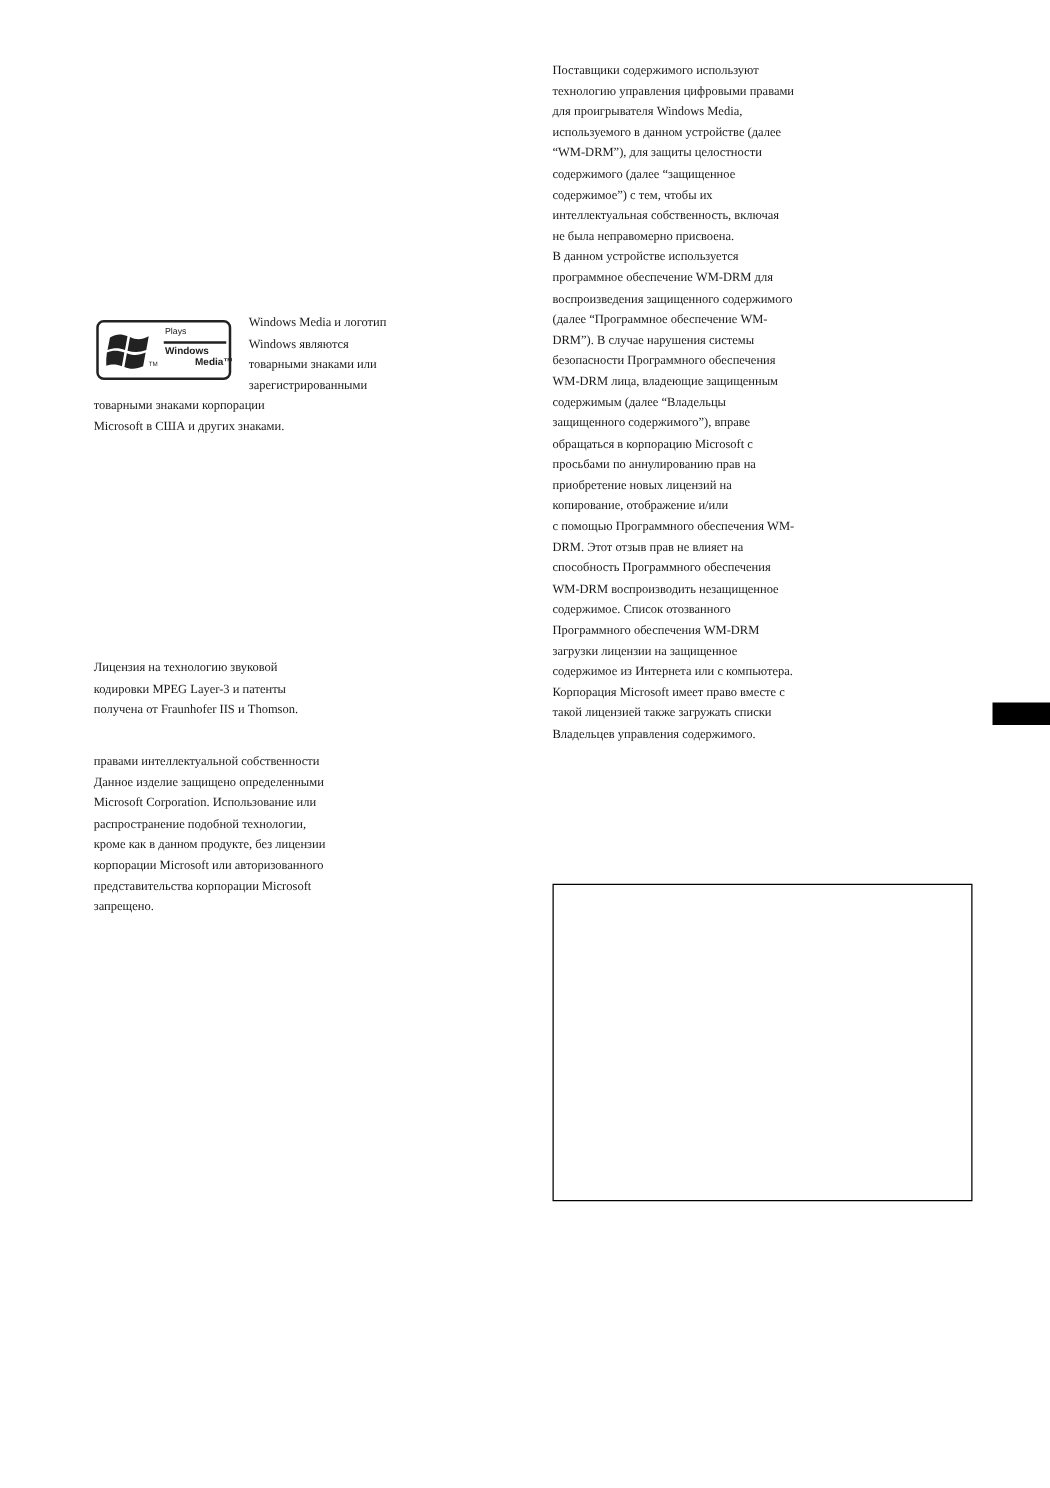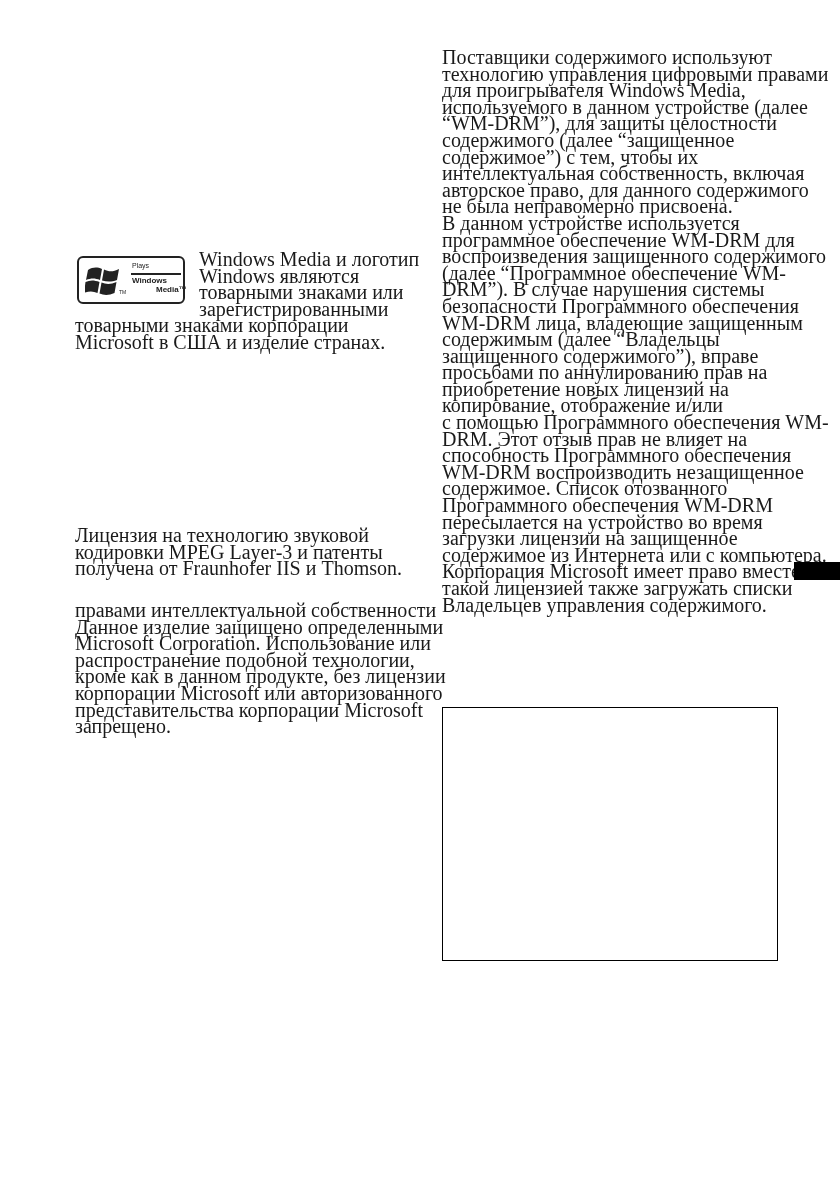--- a/index.html
+++ b/index.html
@@ -3,21 +3,21 @@
   <meta charset="utf-8">
   <style>
     html, body { margin: 0; padding: 0; background: #ffffff; }
     body {
       width: 840px; height: 1190px; position: relative; overflow: hidden;
       font-family: "Liberation Serif", "DejaVu Serif", serif;
       color: #1a1a1a;
     }
     .para {
       position: absolute;
-      font-size: 20px;
+      font-size: 10px;
       line-height: 16.6px;
       margin: 0;
     }
     .para .line { display: block; white-space: nowrap; }
     
     #drm-para { left: 442px; top: 49px; }
     
     #wm-para { left: 75px; top: 251px; width: 335px; }
     #wm-para .line.indent { padding-left: 124px; }
     #mp3-para { left: 75px; top: 527px; }
@@ -76,21 +76,21 @@
   <span class="wm1">Windows</span>
   <span class="wm2">Media™</span>
 </div>
 
 <div class="para" id="wm-para">
   <span class="line indent">Windows Media и логотип</span>
   <span class="line indent">Windows являются</span>
   <span class="line indent">товарными знаками или</span>
   <span class="line indent">зарегистрированными</span>
   <span class="line">товарными знаками корпорации</span>
-  <span class="line">Microsoft в США и изделие странах.</span>
+  <span class="line">Microsoft в США и других знаками.</span>
 </div>
 
 <div class="para" id="mp3-para">
   <span class="line">Лицензия на технологию звуковой</span>
   <span class="line">кодировки MPEG Layer-3 и патенты</span>
   <span class="line">получена от Fraunhofer IIS и Thomson.</span>
 </div>
 
 <div class="para" id="ms-para">
   <span class="line">правами интеллектуальной собственности</span>
@@ -105,41 +105,40 @@
 
 <div class="para" id="drm-para">
   <span class="line">Поставщики содержимого используют</span>
   <span class="line">технологию управления цифровыми правами</span>
   <span class="line">для проигрывателя Windows Media,</span>
   <span class="line">используемого в данном устройстве (далее</span>
   <span class="line">“WM-DRM”),  для защиты целостности</span>
   <span class="line">содержимого (далее “защищенное</span>
   <span class="line">содержимое”) с тем, чтобы их</span>
   <span class="line">интеллектуальная собственность, включая</span>
-  <span class="line">авторское право, для данного содержимого</span>
   <span class="line">не была неправомерно присвоена.</span>
   <span class="line">В данном устройстве используется</span>
   <span class="line">программное обеспечение WM-DRM для</span>
   <span class="line">воспроизведения защищенного содержимого</span>
   <span class="line">(далее “Программное обеспечение WM-</span>
   <span class="line">DRM”). В случае нарушения системы</span>
   <span class="line">безопасности Программного обеспечения</span>
   <span class="line">WM-DRM лица, владеющие защищенным</span>
   <span class="line">содержимым (далее “Владельцы</span>
   <span class="line">защищенного содержимого”), вправе</span>
+  <span class="line">обращаться в корпорацию Microsoft с</span>
   <span class="line">просьбами по аннулированию прав на</span>
   <span class="line">приобретение новых лицензий на</span>
   <span class="line">копирование, отображение и/или</span>
   <span class="line">с помощью Программного обеспечения WM-</span>
   <span class="line">DRM. Этот отзыв прав не влияет на</span>
   <span class="line">способность Программного обеспечения</span>
   <span class="line">WM-DRM воспроизводить незащищенное</span>
   <span class="line">содержимое. Список отозванного</span>
   <span class="line">Программного обеспечения WM-DRM</span>
-  <span class="line">пересылается на устройство во время</span>
   <span class="line">загрузки лицензии на защищенное</span>
   <span class="line">содержимое из Интернета или с компьютера.</span>
   <span class="line">Корпорация Microsoft имеет право вместе с</span>
   <span class="line">такой лицензией также загружать списки</span>
   <span class="line">Владельцев управления содержимого.</span>
 </div>
 
 <div class="notes-box"></div>
 
 <div class="side-tab"></div>

